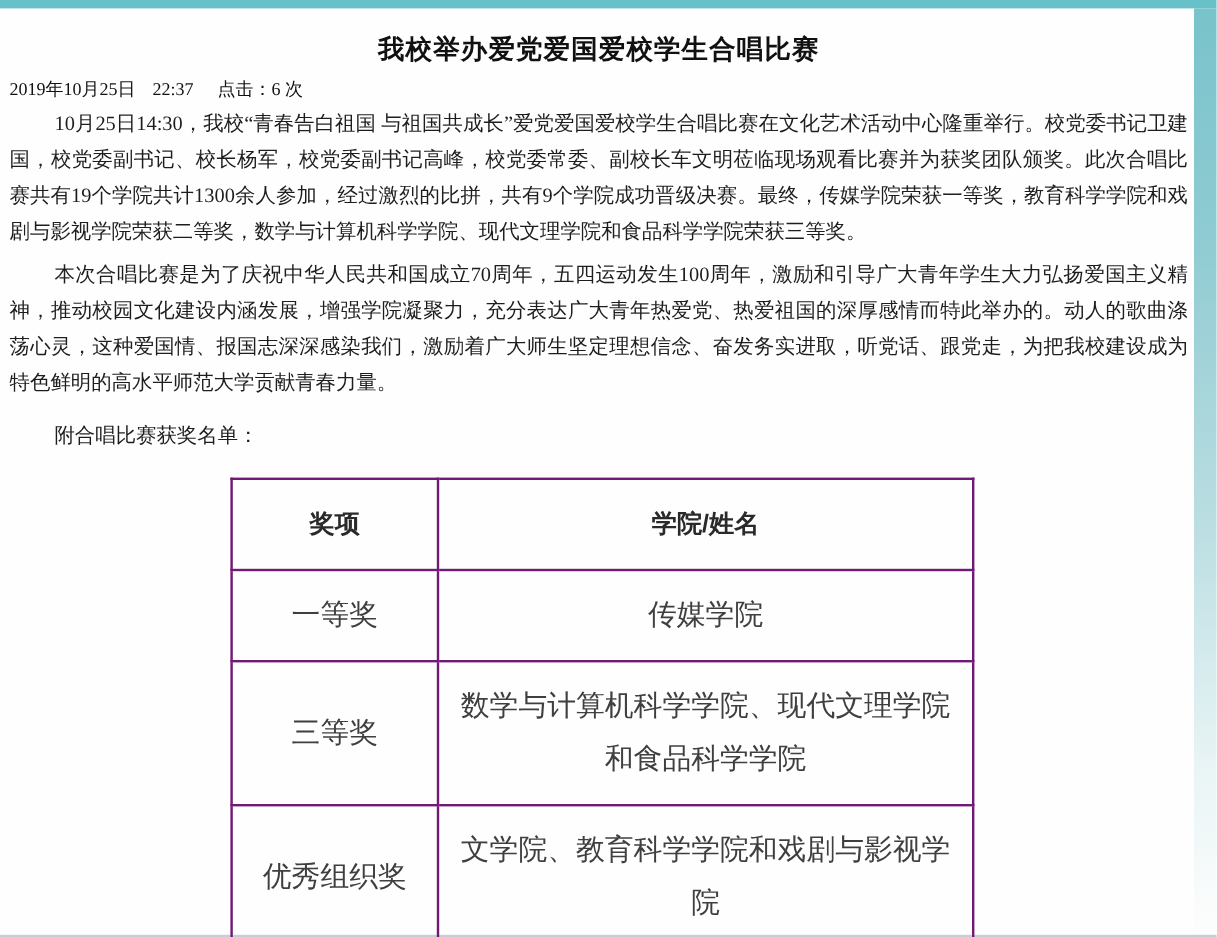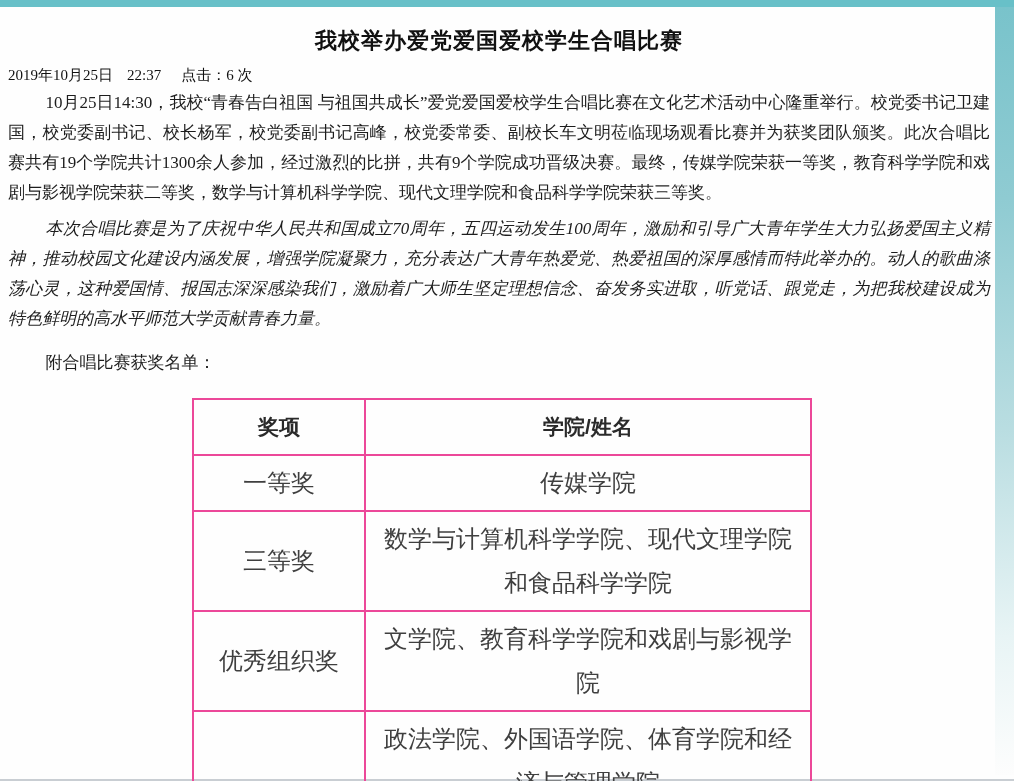--- a/index.html
+++ b/index.html
@@ -46,41 +46,41 @@
   .meta-line .sep-gap{display:inline-block;width:14px;}
   .meta-line .sep-gap-wide{display:inline-block;width:20px;}
   .body-para{
     margin:4px 0 0 0;
     font-size:17px;
     line-height:30px;
     text-indent:2.2em;
     color:#1d1d1d;
     text-align:justify;
   }
-  .body-para.second{margin-top:6px;font-style:italic;}
+  .body-para.second{margin-top:6px;}
   .lead-line{
     margin:14px 0 0 0;
     font-size:17px;
     line-height:30px;
     text-indent:2.2em;
     color:#1d1d1d;
   }
   table.award-table{
     margin:20px 0 0 184px;
     border-collapse:collapse;
     width:618px;
     font-family:"Liberation Sans", sans-serif;
     table-layout:fixed;
   }
   .award-table th,
   .award-table td{
-    border:2px solid #ec4899;
+    border:2px solid #701a75;
     text-align:center;
     vertical-align:middle;
-    padding:5px 10px;
+    padding:15px 10px;
     line-height:44px;
   }
   .award-table th{
     font-size:21px;
     font-weight:bold;
     color:#2a2a2a;
   }
   .award-table td{
     font-size:24px;
     color:#3f3f3f;

